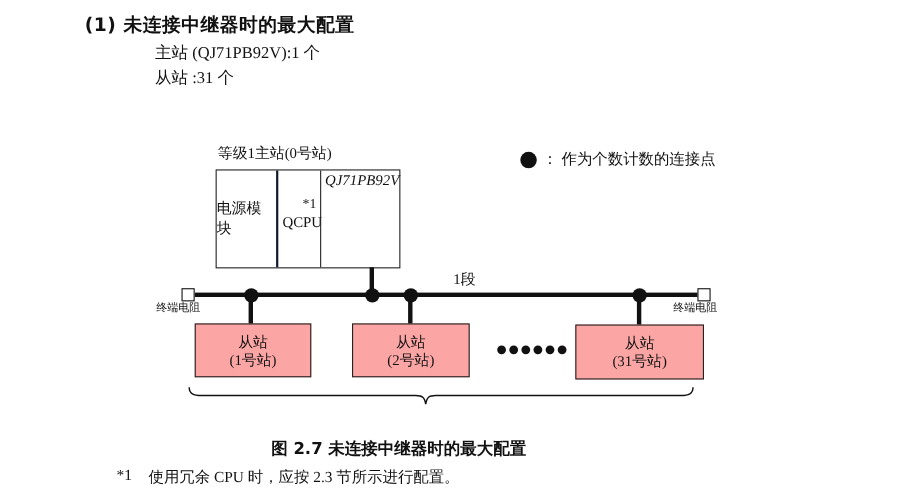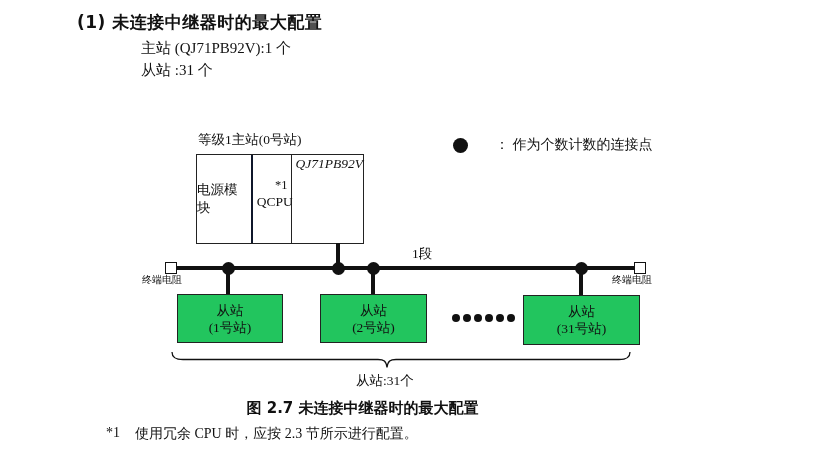--- a/index.html
+++ b/index.html
@@ -17,21 +17,21 @@
   .heading {
     position: absolute; left: 77px; top: 11px;
     font-size: 17px; font-weight: bold; letter-spacing: 0.5px;
     font-family: "DejaVu Sans", "Liberation Sans", sans-serif;
   }
   .spec-line { position: absolute; left: 113px; font-size: 15px; margin-left: 28px; }
   .spec-line.l1 { top: 39px; }
   .spec-line.l2 { top: 61px; }
 
   
-  .legend { position: absolute; left: 453px; top: 136px; display: flex; align-items: center; gap: 27px; font-size: 14px; }
+  .legend { position: absolute; left: 473px; top: 136px; display: flex; align-items: center; gap: 5px; font-size: 14px; }
   .legend-dot { width: 15px; height: 15px; border-radius: 50%; background: #111; flex: 0 0 auto; }
 
   
   .master-label { position: absolute; left: 198px; top: 131px; font-size: 13.5px; }
   .master-box {
     position: absolute; left: 196px; top: 154px; width: 168px; height: 90px;
     border: 1px solid #222; box-sizing: border-box; display: flex; background: #fff;
   }
   .cell { box-sizing: border-box; font-size: 13.5px; }
   .cell-power { width: 69px; border-right: 2px solid #0f172a; display: flex; align-items: center; justify-content: center; }
@@ -58,21 +58,21 @@
   .drop.s1 { left: 226px; top: 268px; height: 27px; }
   .drop.s2 { left: 371px; top: 268px; height: 27px; }
   .drop.s3 { left: 579px; top: 268px; height: 28px; }
   .segment-label { position: absolute; left: 412px; top: 245px; width: 70px; text-align: left; font-size: 13.5px; }
   .term-label { position: absolute; top: 273px; font-size: 10px; }
   .term-label.left { left: 142px; }
   .term-label.right { left: 612px; }
 
   
   .slave-box {
-    position: absolute; border: 1px solid #222; box-sizing: border-box; background: #22c55e;
+    position: absolute; border: 1px solid #222; box-sizing: border-box; background: #fca5a5;
     display: flex; flex-direction: column; align-items: center; justify-content: center;
     font-size: 13.5px; line-height: 17px; text-align: center;
   }
   .slave-box.s1 { left: 177px; top: 294px; width: 106px; height: 49px; }
   .slave-box.s2 { left: 320px; top: 294px; width: 107px; height: 49px; }
   .slave-box.s3 { left: 523px; top: 295px; width: 117px; height: 50px; }
   .ellipsis { position: absolute; left: 452px; top: 314px; display: flex; gap: 3px; align-items: center; }
   .ellipsis i { display: block; width: 8px; height: 8px; border-radius: 50%; background: #111; }
 
   
@@ -145,21 +145,20 @@
       <i></i>
   </div>
   <div class="slave-box s3">
     <span>从站</span>
     <span>(31号站)</span>
   </div>
 
   <svg class="brace-svg" width="462" height="20" viewBox="0 0 462 20">
     <path d="M 2 2 C 2 8, 6 9.5, 13 9.5 L 208 9.5 C 214 9.5, 216 11, 217 17.5 C 218 11, 220 9.5, 226 9.5 L 449 9.5 C 456 9.5, 460 8, 460 2" fill="none" stroke="#111" stroke-width="1.3"></path>
   </svg>
-  <div class="brace-label">从站:31个</div>
 
   <div class="caption">图 2.7 未连接中继器时的最大配置</div>
   <div class="footnote">
     <span>*1</span>
     <span>使用冗余 CPU 时，应按 2.3 节所示进行配置。</span>
   </div>
 
 </div>
 
 </body></html>

